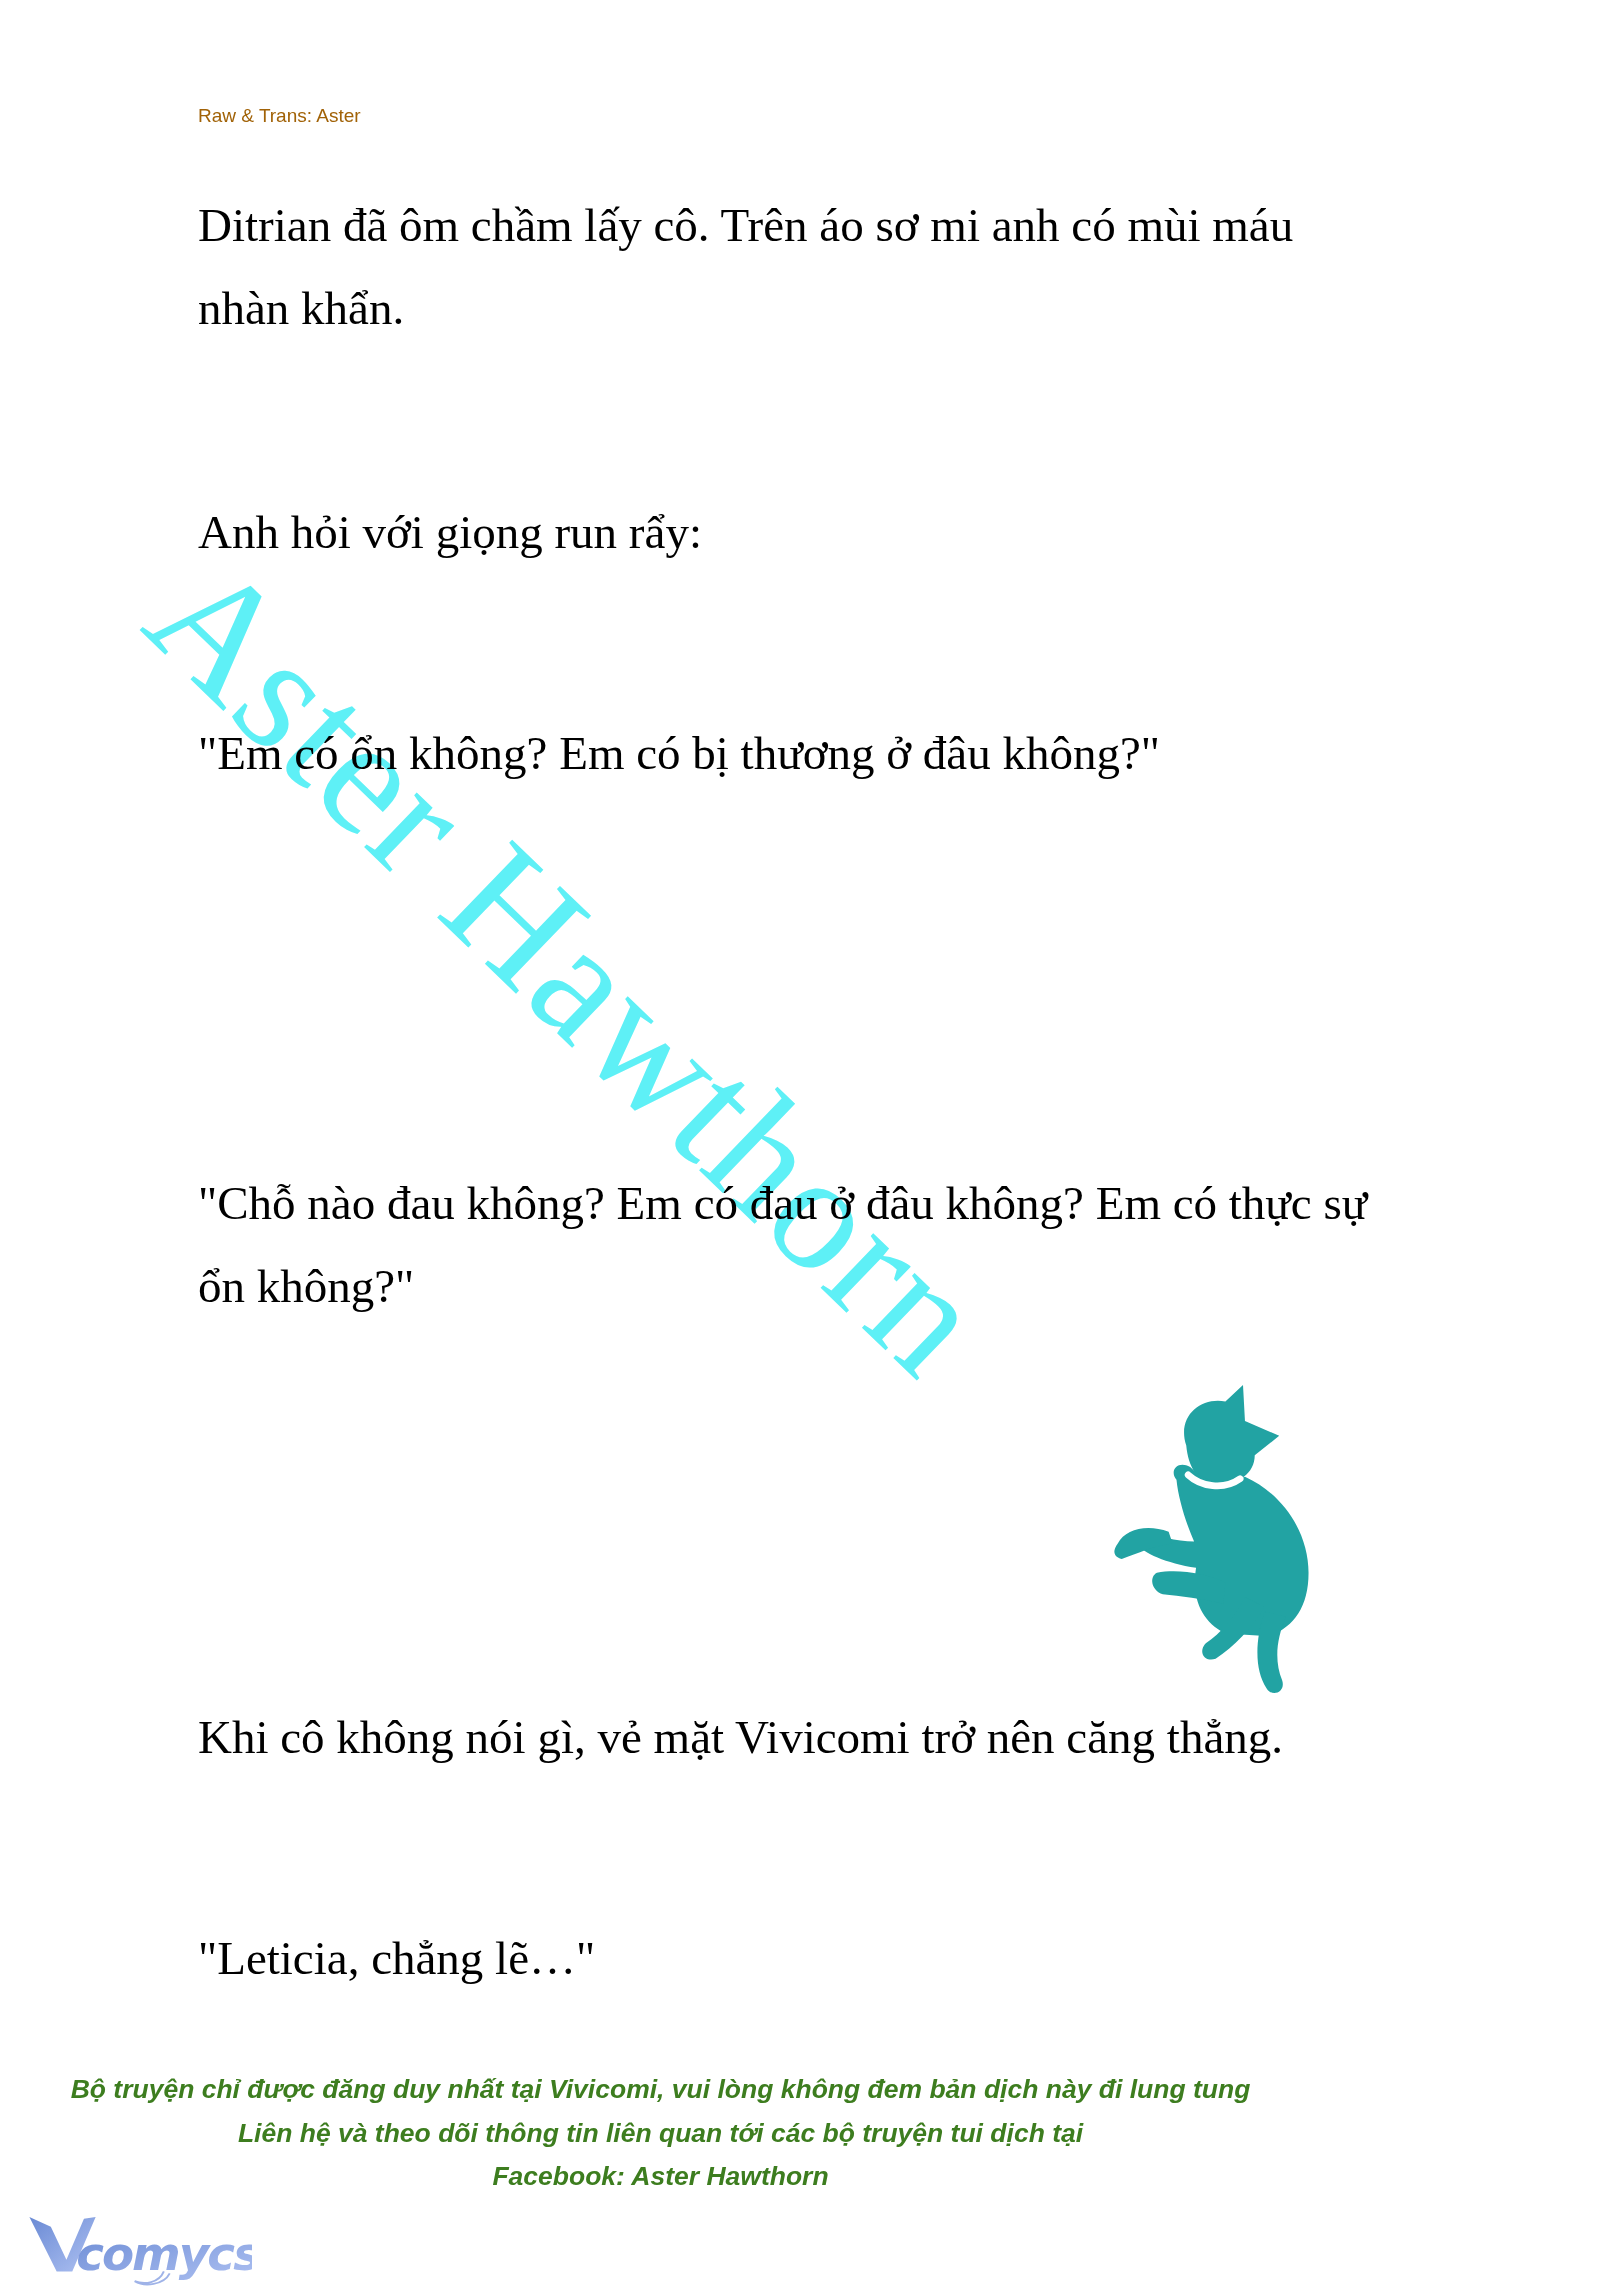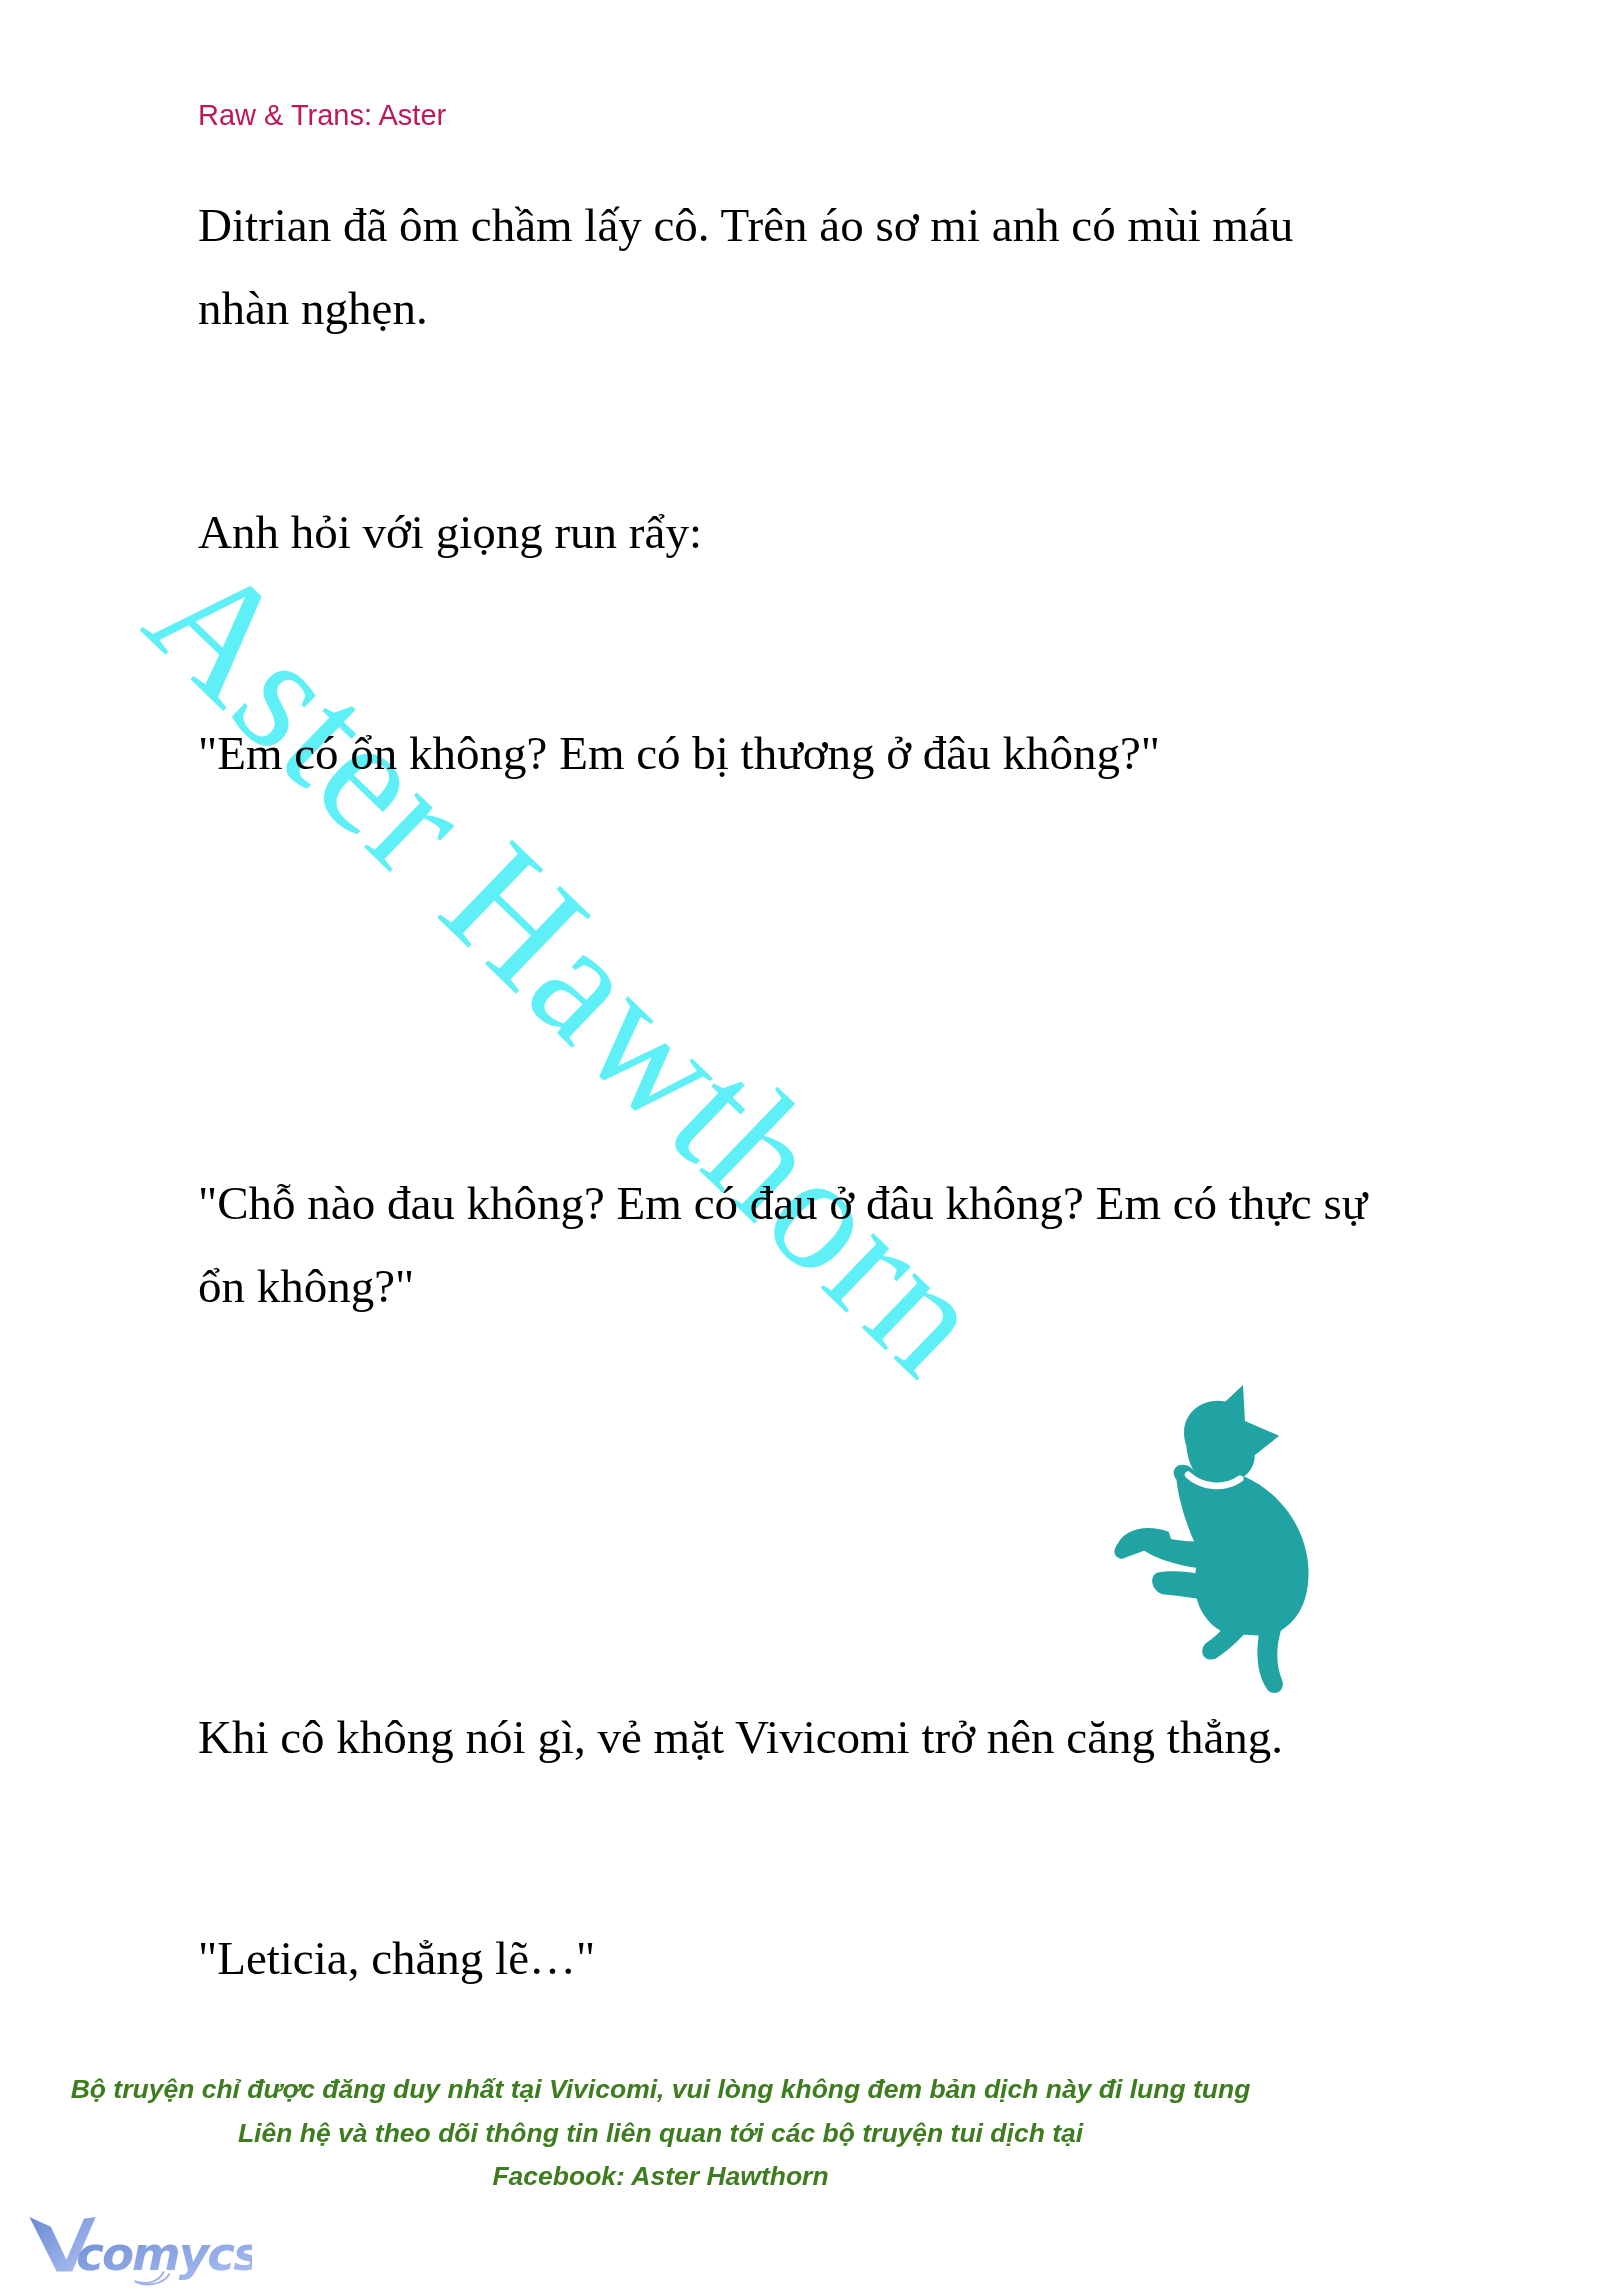--- a/index.html
+++ b/index.html
@@ -1,21 +1,21 @@
 <!DOCTYPE html>
 <html><head>
   <meta charset="utf-8">
   <style>
     html, body { margin: 0; padding: 0; background: #ffffff; }
     body { width: 1621px; height: 2293px; position: relative; overflow: hidden; }
     .page { position: absolute; left: 0; top: 0; width: 1621px; height: 2293px; background: #fff; }
     .header {
       position: absolute; left: 198px; top: 96px;
-      font-family: "Liberation Sans", sans-serif; font-size: 29px; line-height: 39px;
-      color: #be185d;
+      font-family: "Liberation Sans", sans-serif; font-size: 19px; line-height: 39px;
+      color: #a16207;
     }
     .line {
       position: absolute; left: 198px;
       font-family: "Liberation Serif", serif; font-size: 47px; line-height: 55px;
       color: #000; white-space: nowrap; z-index: 3; text-align: right;
     }
     .watermark {
       position: absolute; left: 235px; top: 529px;
       font-family: "Liberation Serif", serif; font-size: 165px; line-height: 167px;
       color: #5ef0f6; white-space: nowrap;
@@ -52,21 +52,21 @@
 
       <path d="M140 225 C130 245 115 262 100 272 C92 280 98 292 110 288 C128 276 148 256 160 235 Z"></path>
 
       <path d="M160 240 C150 270 150 300 162 318 C168 328 182 322 178 310 C170 290 172 268 182 245 Z"></path>
     </g>
 
     <path d="M82 100 C95 112 118 116 135 104" stroke="#ffffff" stroke-width="7" fill="none" stroke-linecap="round"></path>
   </svg>
 
   <div class="line" style="top:198px">Ditrian đã ôm chầm lấy cô. Trên áo sơ mi anh có mùi máu</div>
-  <div class="line" style="top:281px">nhàn nghẹn.</div>
+  <div class="line" style="top:281px">nhàn khẩn.</div>
   <div class="line" style="top:505px">Anh hỏi với giọng run rẩy:</div>
   <div class="line" style="top:726px">"Em có ổn không? Em có bị thương ở đâu không?"</div>
   <div class="line" style="top:1176px">"Chỗ nào đau không? Em có đau ở đâu không? Em có thực sự</div>
   <div class="line" style="top:1259px">ổn không?"</div>
   <div class="line" style="top:1710px">Khi cô không nói gì, vẻ mặt Vivicomi trở nên căng thẳng.</div>
   <div class="line" style="top:1931px">"Leticia, chẳng lẽ…"</div>
 
   <div class="footer-line" style="top:2073px">Bộ truyện chỉ được đăng duy nhất tại Vivicomi, vui lòng không đem bản dịch này đi lung tung</div>
   <div class="footer-line" style="top:2160px">Facebook: Aster Hawthorn</div>
   <div class="footer-line" style="top:2117px">Liên hệ và theo dõi thông tin liên quan tới các bộ truyện tui dịch tại</div>

